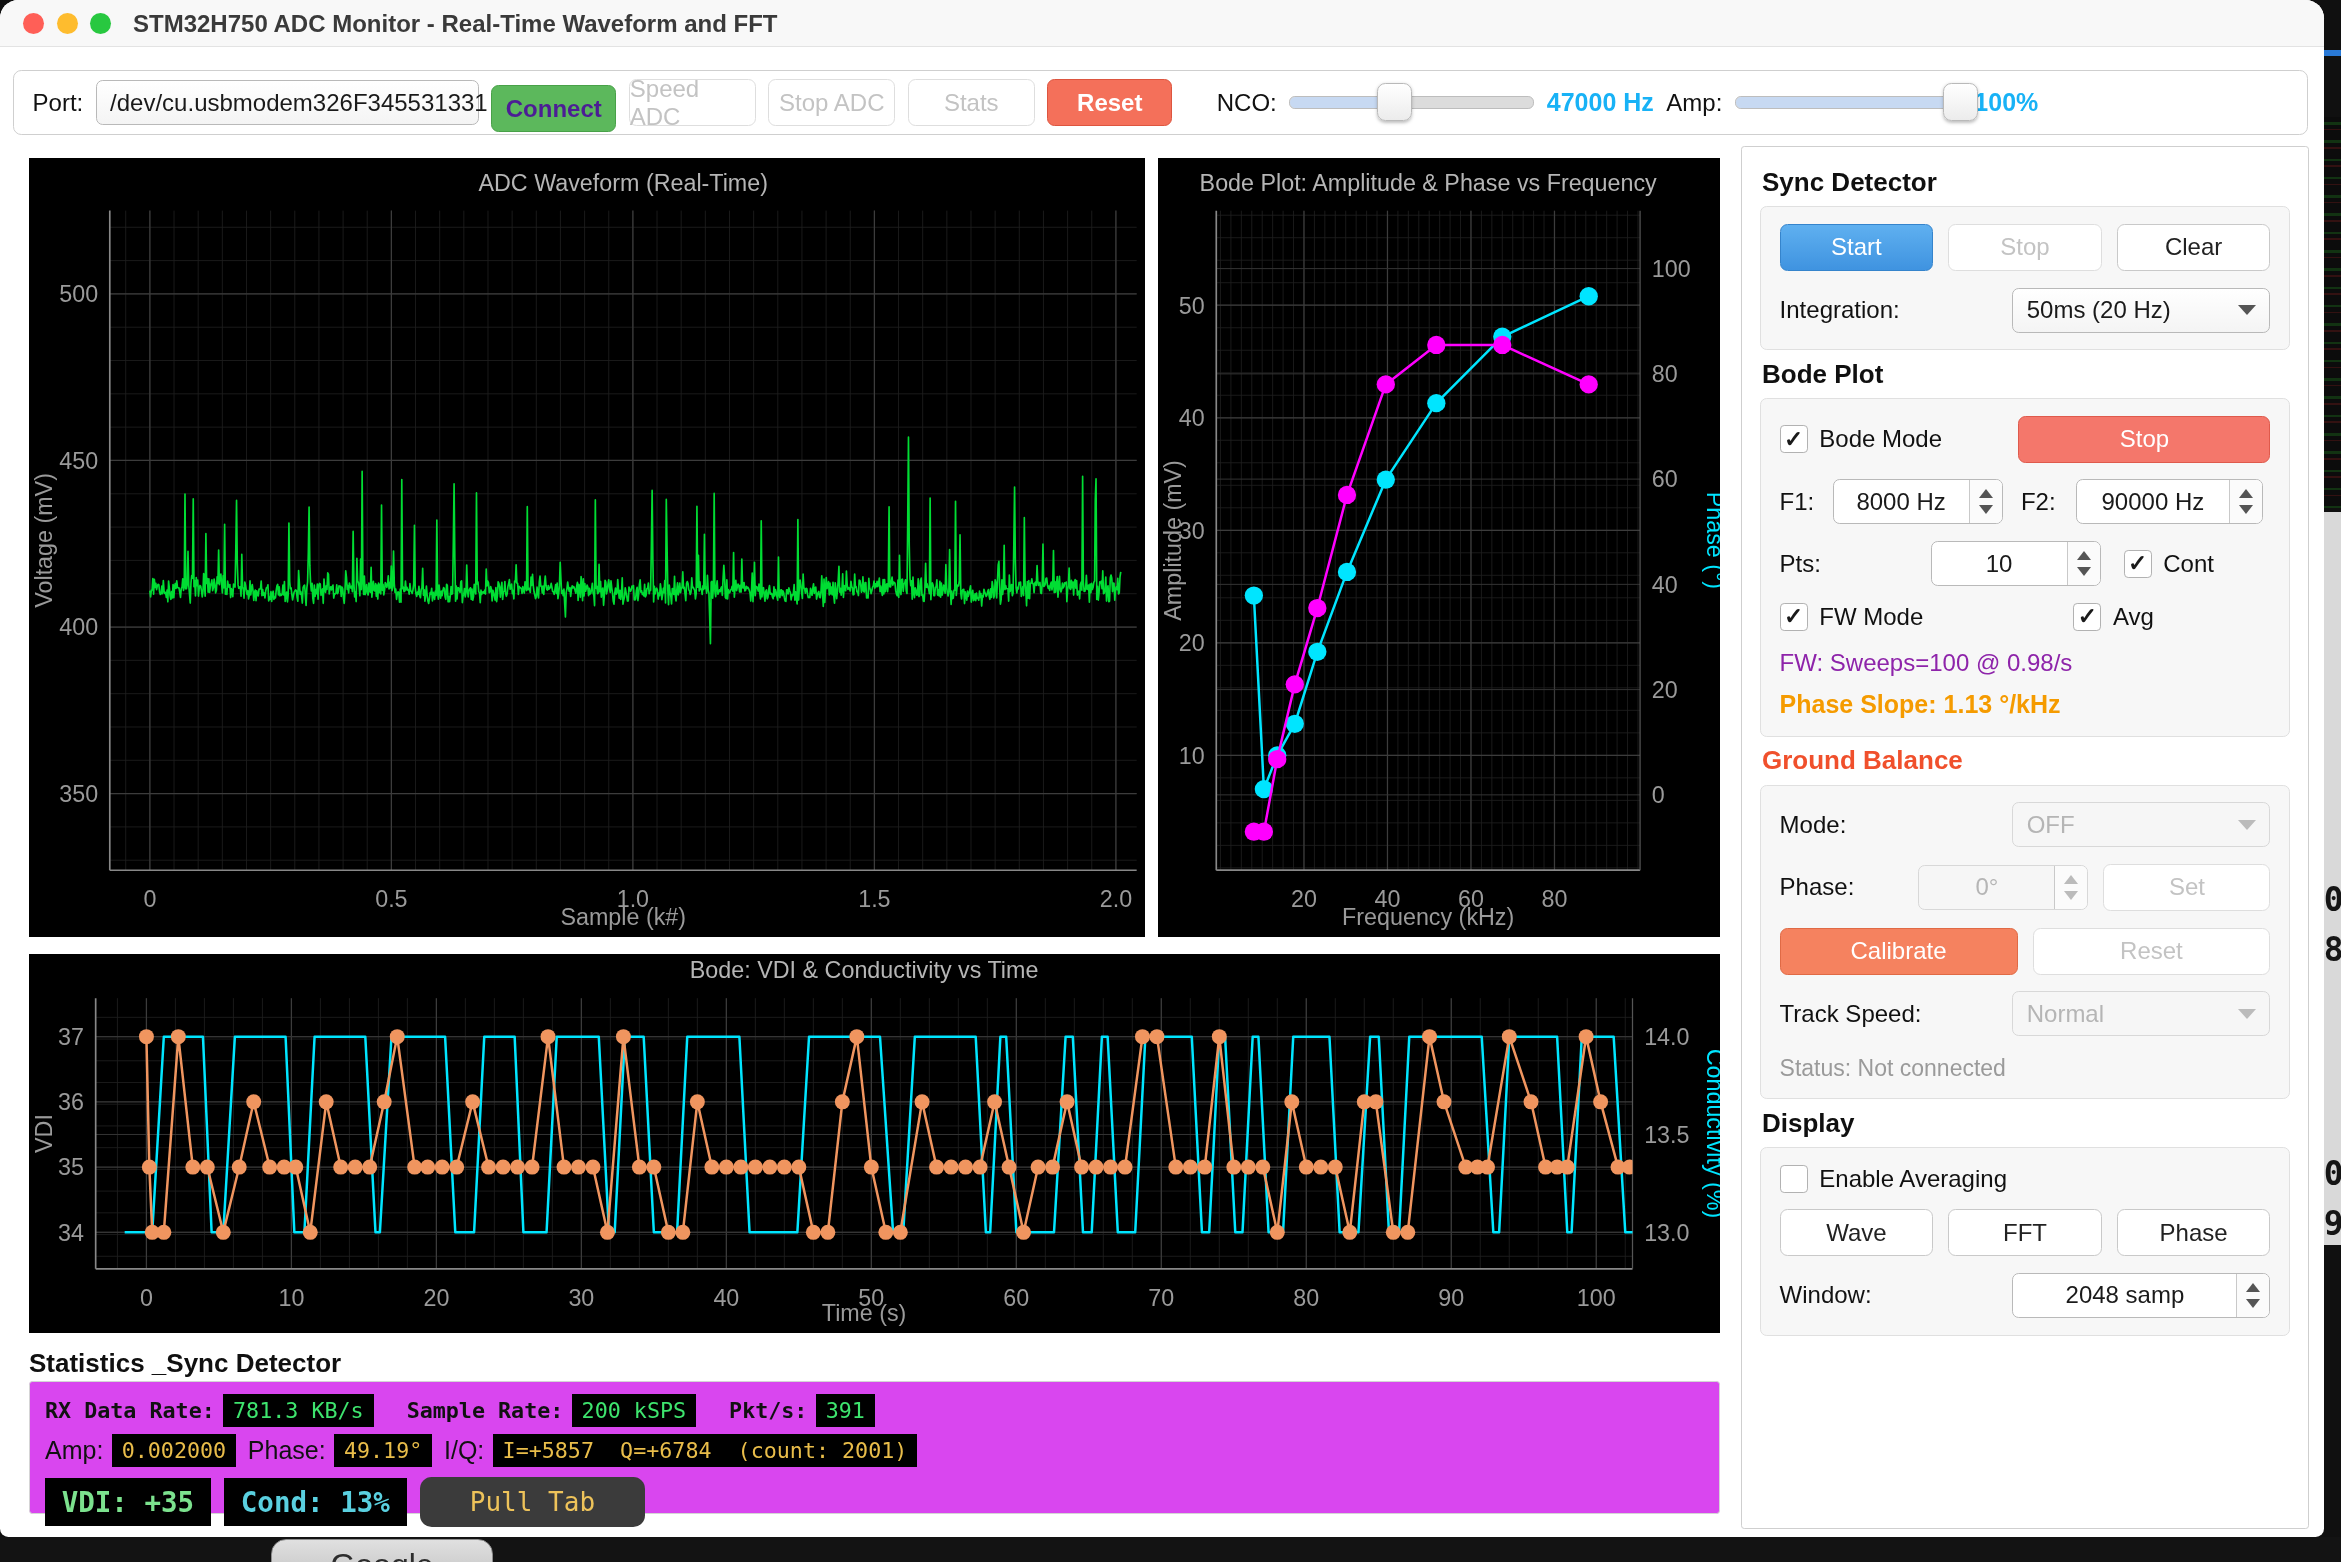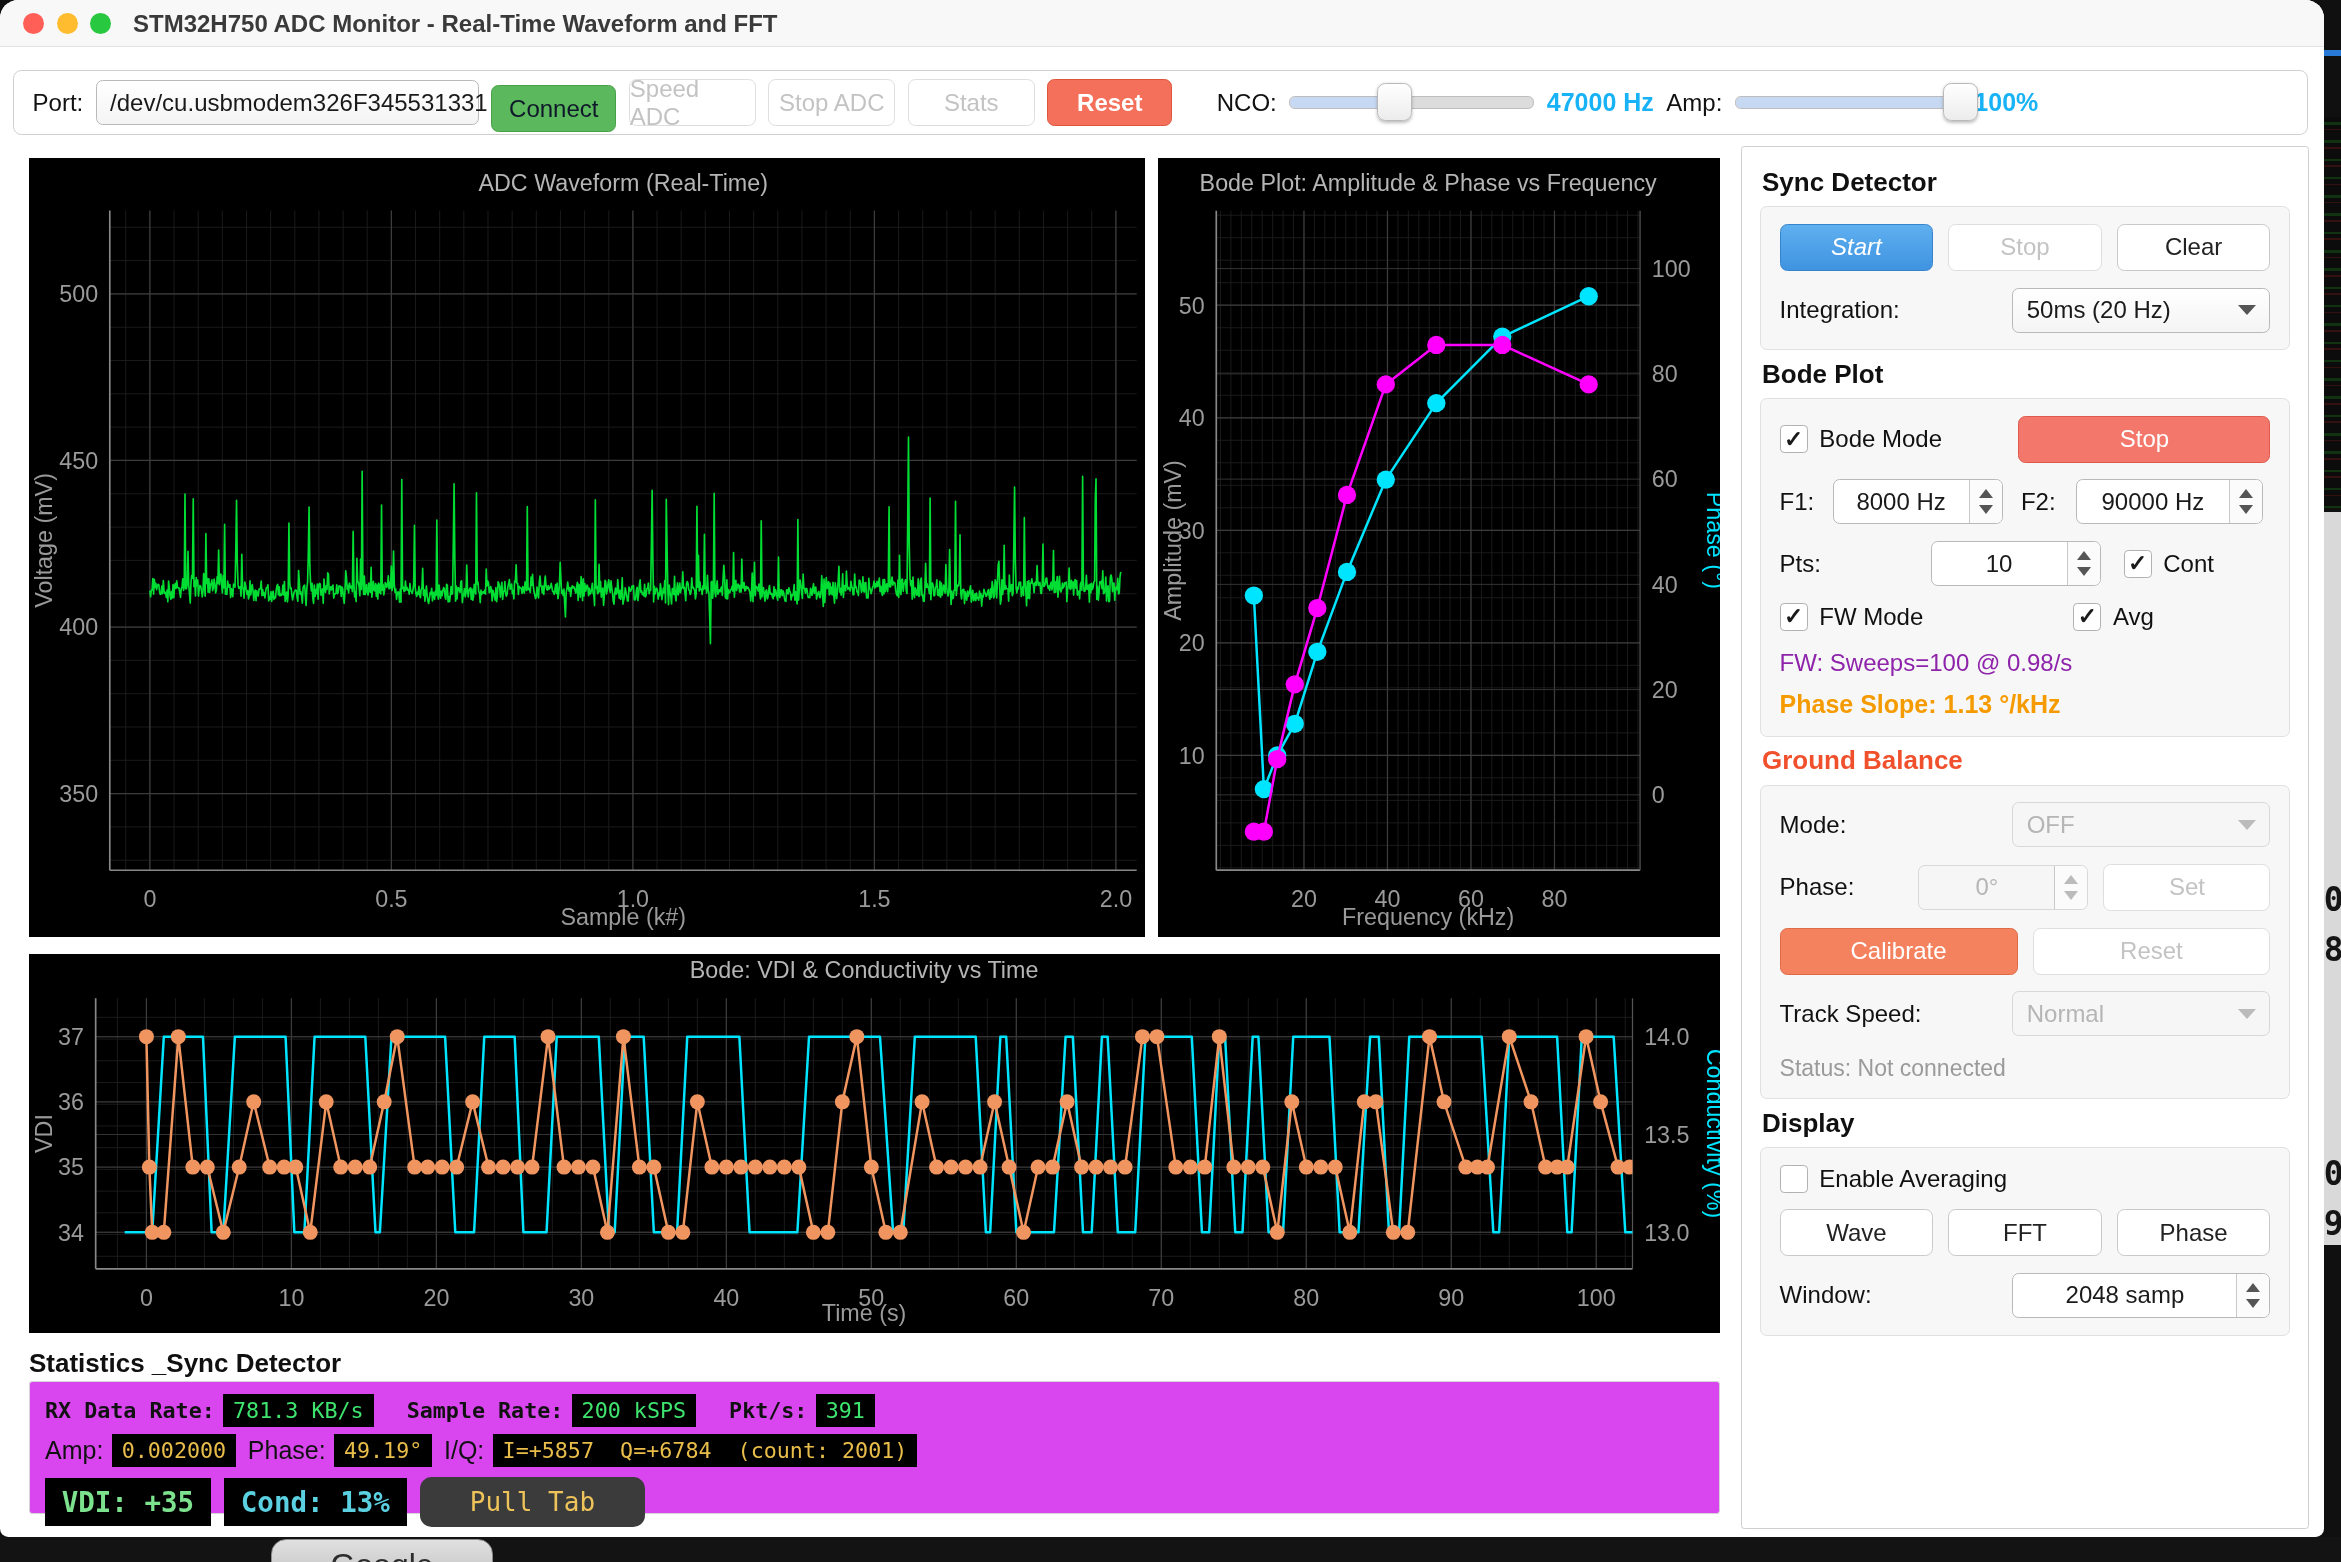--- a/index.html
+++ b/index.html
@@ -28,24 +28,24 @@
   .toolbar{position:absolute;left:13.3px;top:70px;width:2295px;height:65px;border:1.7px solid #cfcfcf;
     border-radius:8.3px;box-sizing:border-box;display:flex;align-items:center;padding:0 18.3px;gap:12.5px;background:#fff;}
   .lab{font-size:24px;color:#111;}
   .select{height:45px;border:1.7px solid #b9b9b9;border-radius:6.7px;background:linear-gradient(#fff,#f4f4f4);
     display:flex;align-items:center;justify-content:space-between;padding:0 13.3px;box-sizing:border-box;font-size:24px;color:#1a1a1a;}
   .dd-arrow{width:0;height:0;border-left:9.2px solid transparent;border-right:9.2px solid transparent;
     border-top:10.8px solid #555;margin-left:11.7px;}
   .btn{height:47px;border:1.7px solid #c9c9c9;border-radius:7.5px;background:#fff;font-size:24px;color:#222;
     display:flex;align-items:center;justify-content:center;box-sizing:border-box;}
   .btn.disabled{color:#c3c3c3;border-color:#dedede;background:#fff;}
-  .btn.green{background:#5cb85c;border-color:#48a148;color:#0f172a;font-weight:normal;margin-top:12px;}
+  .btn.green{background:#5cb85c;border-color:#48a148;color:#4c1d95;font-weight:bold;margin-top:12px;}
   .btn.orange{background:#f4705a;border-color:#dd553f;color:#fff;font-weight:bold;}
   .btn.red{background:#f4776b;border-color:#df5a4c;color:#fff;}
-  .btn.blue{background:linear-gradient(#5fb0f0,#3f93e0);border-color:#3584cc;color:#fff;font-style:italic;}
+  .btn.blue{background:linear-gradient(#5fb0f0,#3f93e0);border-color:#3584cc;color:#fff;}
   .btn.orange2{background:#f5825f;border-color:#e06a45;color:#fff;}
   .slider{position:relative;height:11.7px;border-radius:5.8px;background:#dcdcdc;border:0.8px solid #bdbdbd;}
   .slider .fill{position:absolute;left:0;top:0;height:100%;border-radius:5.8px;background:#c7d9f2;border-right:0.8px solid #9db7dd;box-sizing:border-box;}
   .slider .thumb{position:absolute;top:-13.3px;width:35px;height:38px;background:linear-gradient(#fff,#ececec);
     border:1.7px solid #b9b9b9;border-radius:8.3px;box-shadow:0 1.7px 3.3px rgba(0,0,0,.25);box-sizing:border-box;}
   .cyan-val{font-size:25px;font-weight:bold;color:#18b2f6;}
   
   svg.chart{position:absolute;background:#000;}
   
   .sidebar{position:absolute;left:1741px;top:146px;width:568px;height:1383px;border:1.7px solid #cfcfcf;

